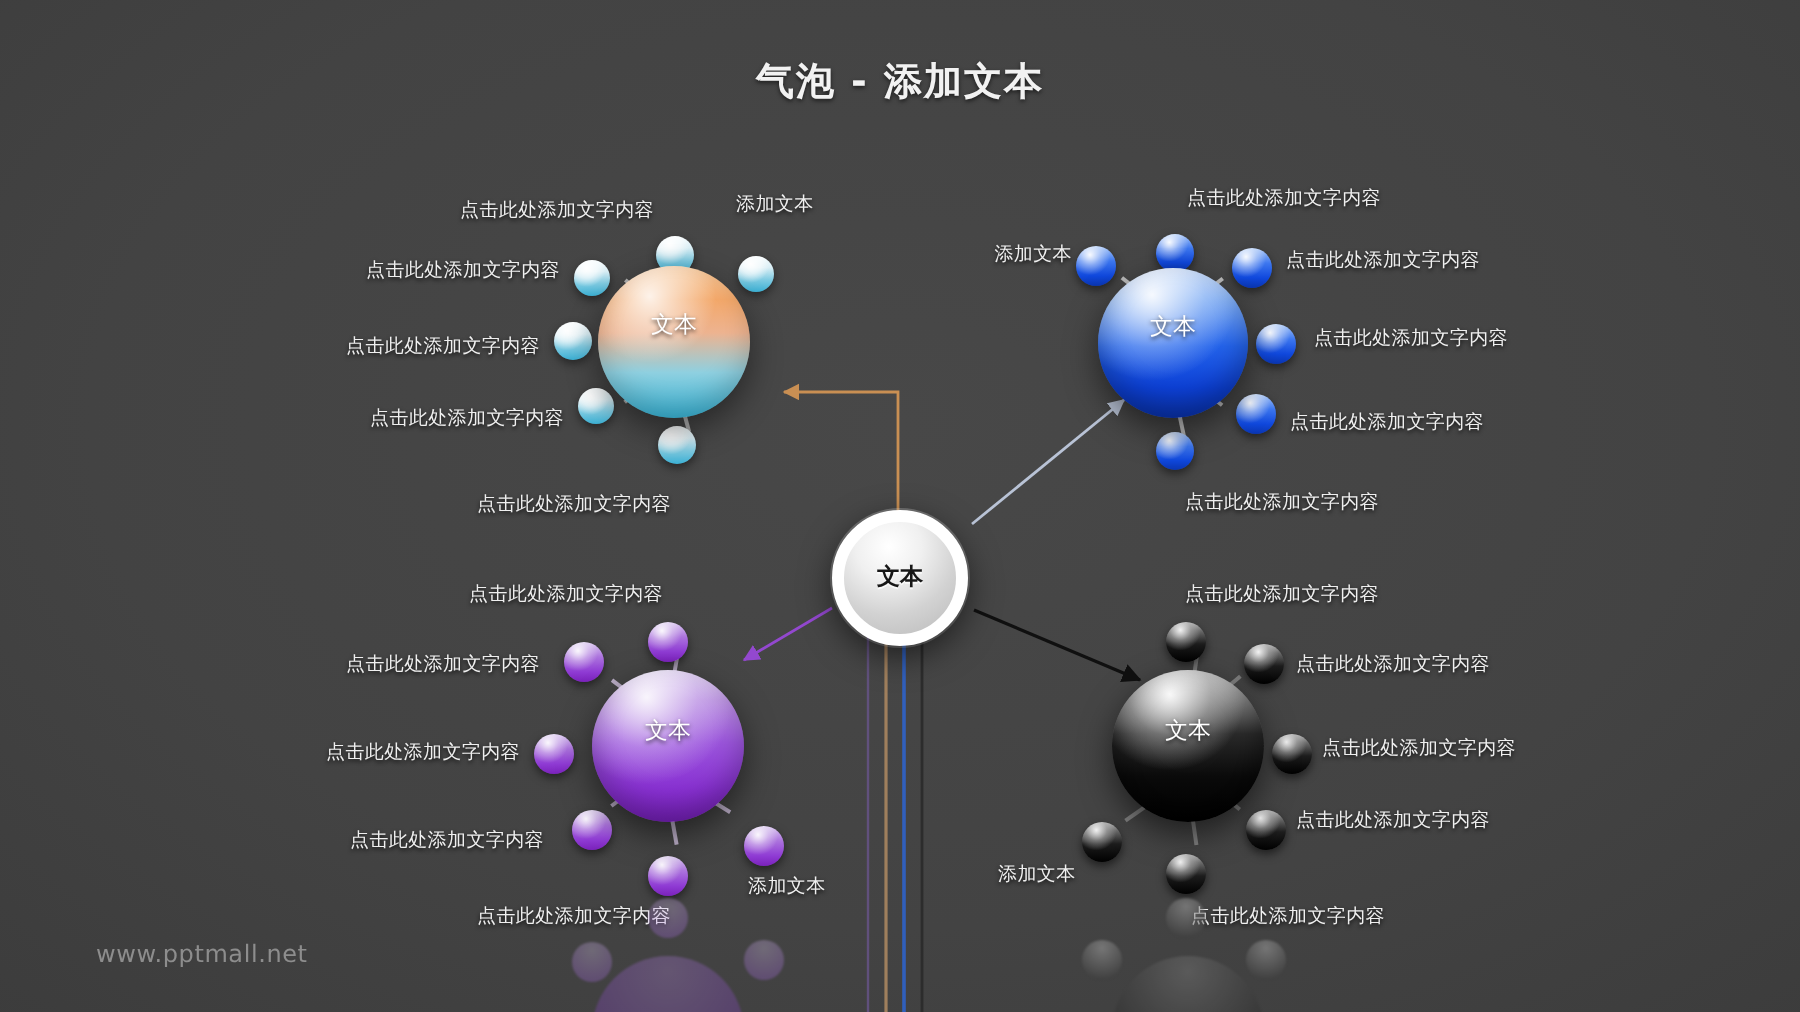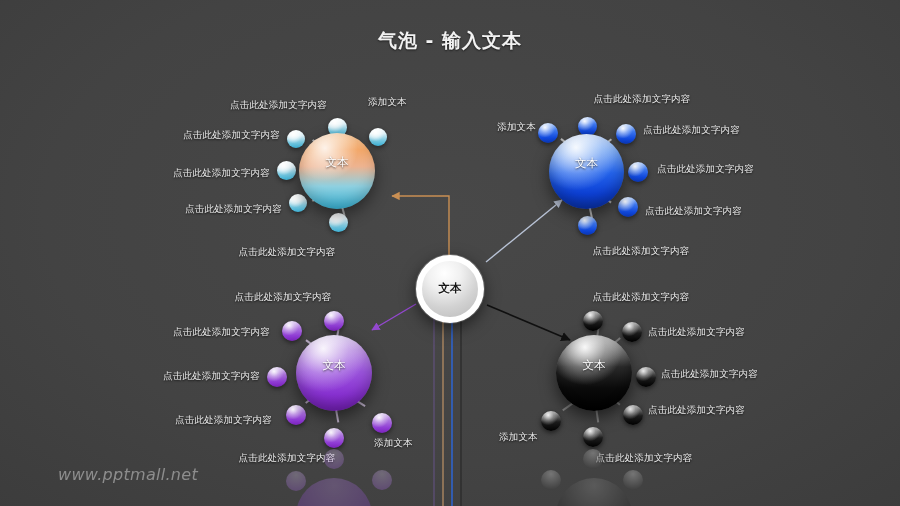--- a/index.html
+++ b/index.html
@@ -41,26 +41,25 @@
     top: 25px;
     right: 22px;
     font-size: 27px;
     font-weight: bold;
     color: #6a6a6a;
     letter-spacing: -0.5px;
     text-shadow: 0 1px 1px rgba(0,0,0,.35);
   }
   .footer-url {
     position: absolute;
-    left: 58px;
+    left: 48px;
     bottom: 22px;
-    font-size: 16px;
+    font-size: 12px;
     color: #8d8d8d;
     letter-spacing: .3px;
-    font-style: italic;
   }
 
   
   .bubble {
     position: absolute;
     border-radius: 50%;
     box-sizing: border-box;
   }
   .bubble .blabel {
     position: absolute;
@@ -166,21 +165,21 @@
     border-radius: 50%;
     opacity: .30;
     filter: blur(0.6px);
   }
 </style>
 </head>
 <body>
 
 <div id="slide">
 
-  <div class="title">气泡 - 输入文本</div>
+  <div class="title">气泡 - 添加文本</div>
 
   <svg class="connector">
     <defs>
       <marker id="ah-orange" markerWidth="7" markerHeight="7" refX="5.5" refY="3" orient="auto">
         <path d="M0,0 L6,3 L0,6 z" fill="#c98f53"></path>
       </marker>
       <marker id="ah-blue" markerWidth="7" markerHeight="7" refX="5.5" refY="3" orient="auto">
         <path d="M0,0 L6,3 L0,6 z" fill="#b9c3d6"></path>
       </marker>
       <marker id="ah-purple" markerWidth="7" markerHeight="7" refX="5.5" refY="3" orient="auto">

